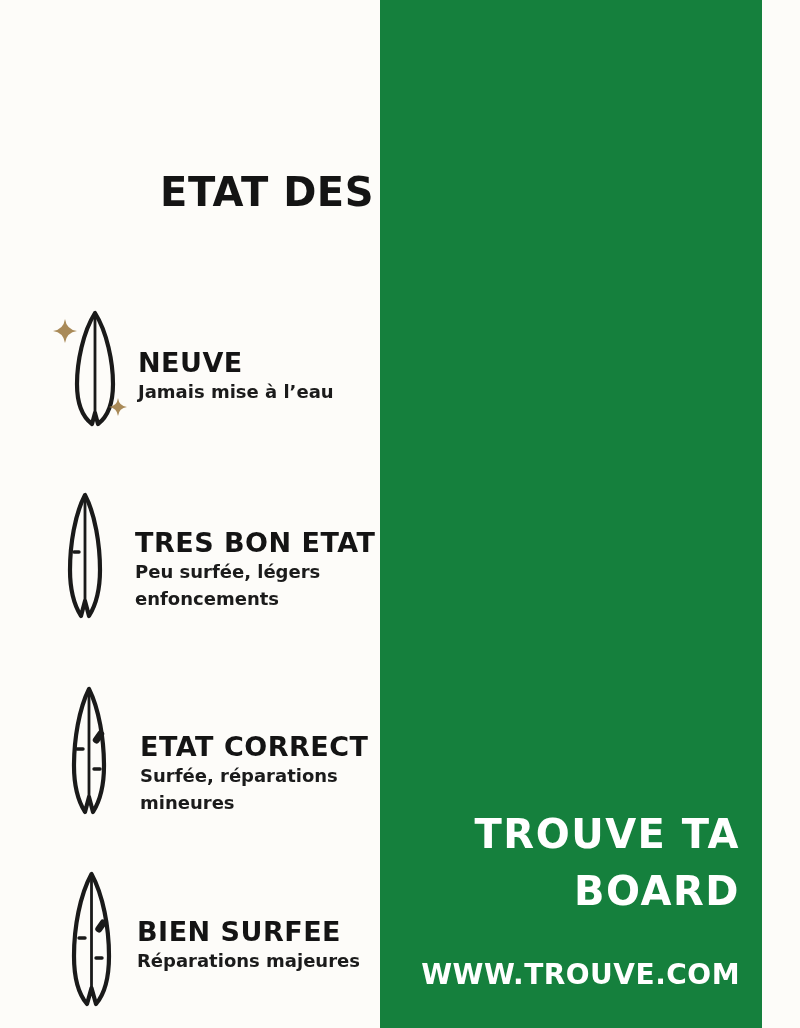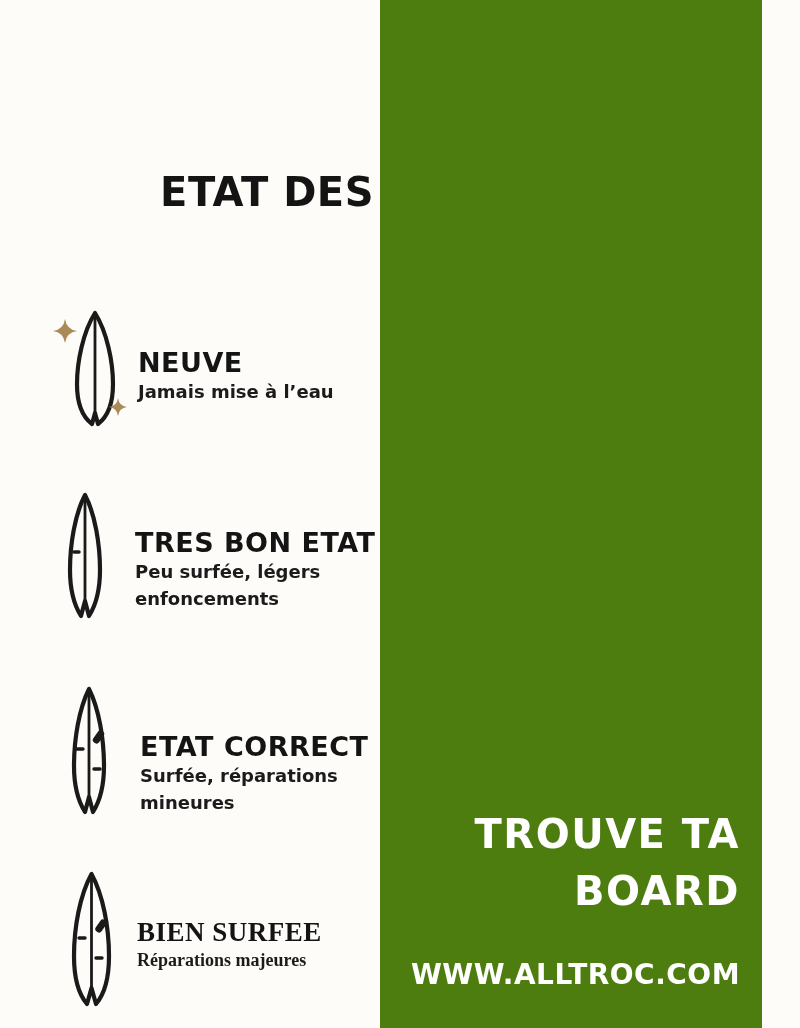--- a/index.html
+++ b/index.html
@@ -6,21 +6,21 @@
   body{
     width:800px;height:1028px;position:relative;overflow:hidden;
     background:#fdfcf9;
     font-family:"DejaVu Sans", sans-serif;
   }
   .poster{position:absolute;inset:0;}
 
   
   .panel{
     position:absolute;left:380px;top:0;width:382px;height:1028px;
-    background:#4d7c0f;
+    background:#15803d;
   }
   .headline{
     position:absolute;right:22px;top:806px;width:330px;
     text-align:right;color:#ffffff;font-weight:bold;
     font-size:40px;line-height:57px;letter-spacing:1.5px;
   }
   .website{
     position:absolute;right:22px;top:958px;width:340px;
     text-align:right;color:#ffffff;font-weight:bold;
     font-size:28px;letter-spacing:0.5px;
@@ -45,39 +45,39 @@
     color:#1b1b1b;font-weight:bold;font-size:18px;line-height:27px;
     max-width:228px;
   }
   .item-1{left:52px;top:306px;width:330px;height:130px;}
   .item-1 .txt{left:86px;top:22px;}
   .item-2{left:66px;top:492px;width:320px;height:130px;}
   .item-2 .txt{left:69px;top:16px;}
   .item-3{left:70px;top:686px;width:320px;height:132px;}
   .item-3 .txt{left:70px;top:26px;}
   .item-4{left:70px;top:871px;width:320px;height:140px;}
-  .item-4 .txt{left:67px;top:26px;font-family:Liberation Serif, serif;}
+  .item-4 .txt{left:67px;top:26px;}
 
   .board{fill:none;stroke:#1a1a1a;stroke-width:4.2;stroke-linejoin:round;stroke-linecap:round;}
   .stringer{fill:none;stroke:#1a1a1a;stroke-width:2.8;stroke-linecap:round;}
   .dash{stroke:#1a1a1a;stroke-width:3.4;stroke-linecap:round;}
   .ding{fill:#1a1a1a;}
   .sparkle{fill:#a98a58;}
 </style>
 </head>
 <body>
 
 <div class="poster">
 
   <div class="panel">
     <div class="headline">
       <div>TROUVE TA</div>
       <div>BOARD</div>
     </div>
-    <div class="website">WWW.ALLTROC.COM</div>
+    <div class="website">WWW.TROUVE.COM</div>
   </div>
 
   <div class="title">
     <div>ETAT DES</div>
   </div>
 
   <div class="item item-1">
     <svg width="78" height="126" viewBox="0 0 78 126">
       <path class="board" d="M43 7 C 31 26, 25 56, 25 78 C 25 100, 32 112, 40 118 L 43 107 L 46 118 C 54 112, 61 100, 61 78 C 61 56, 55 26, 43 7 Z"></path>
       <path class="stringer" d="M43 11 L43 106"></path>

